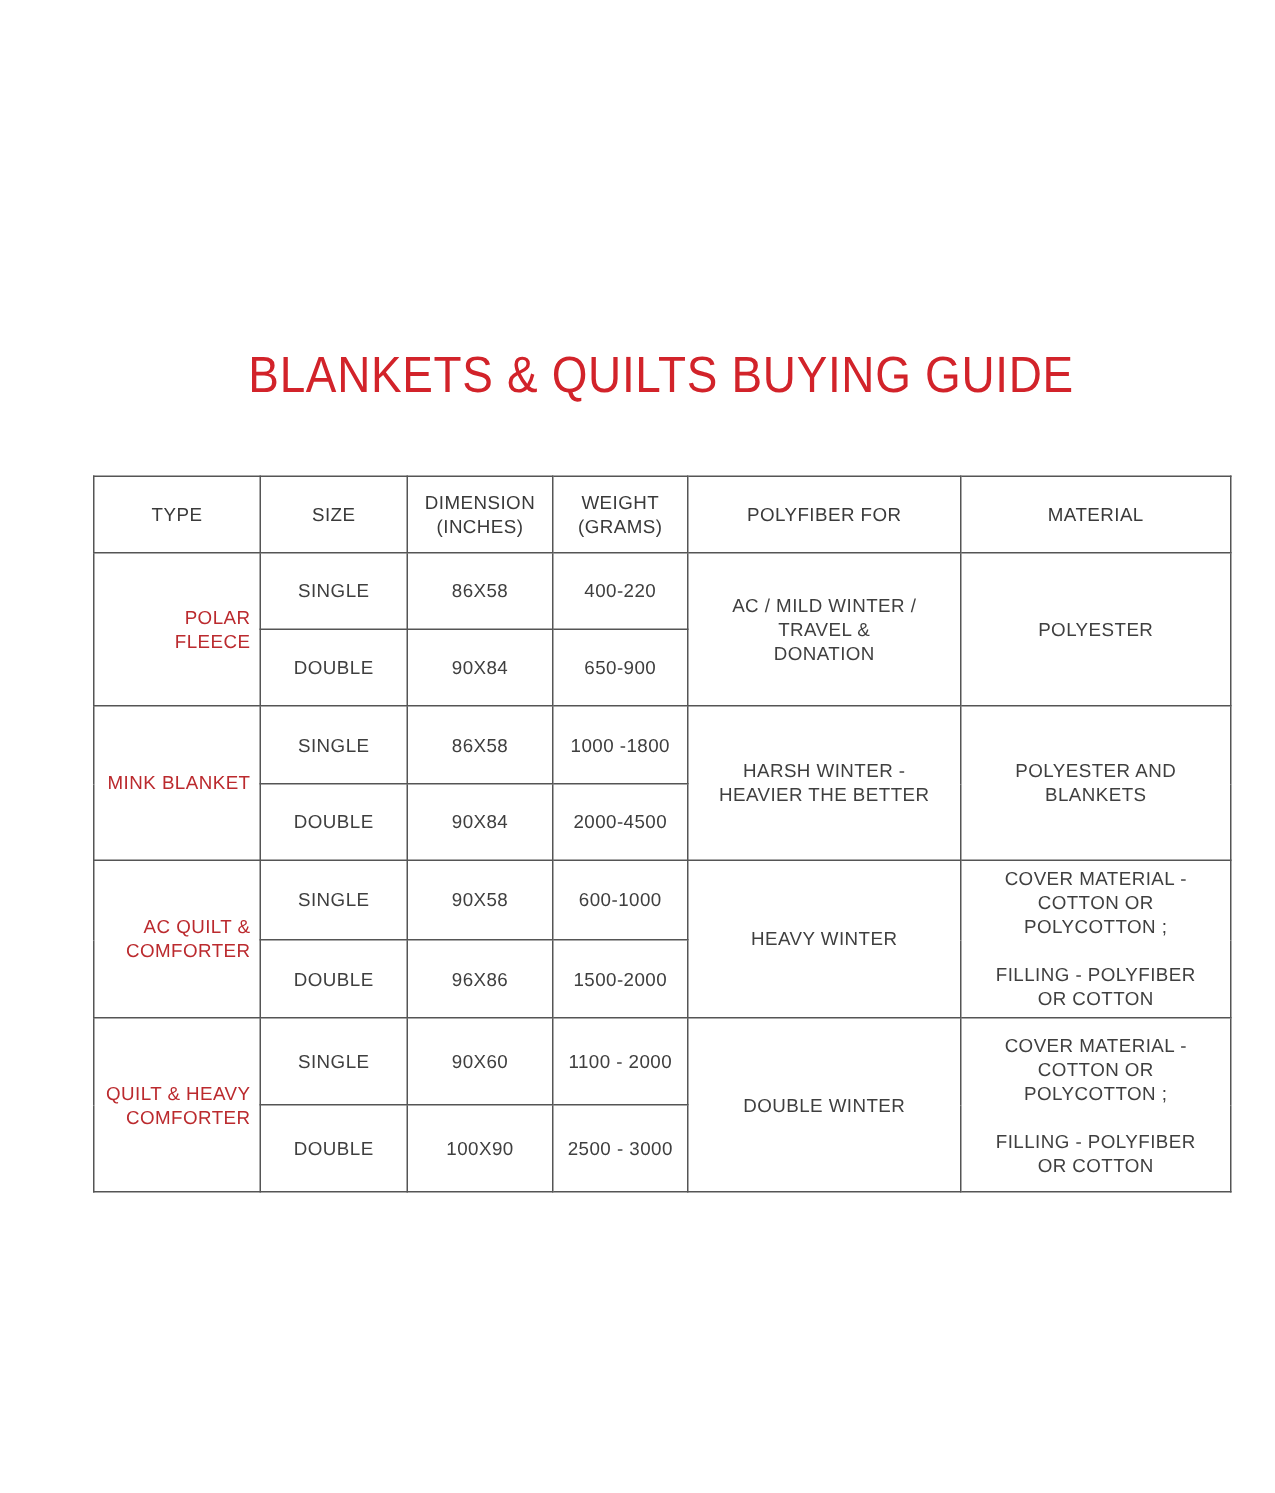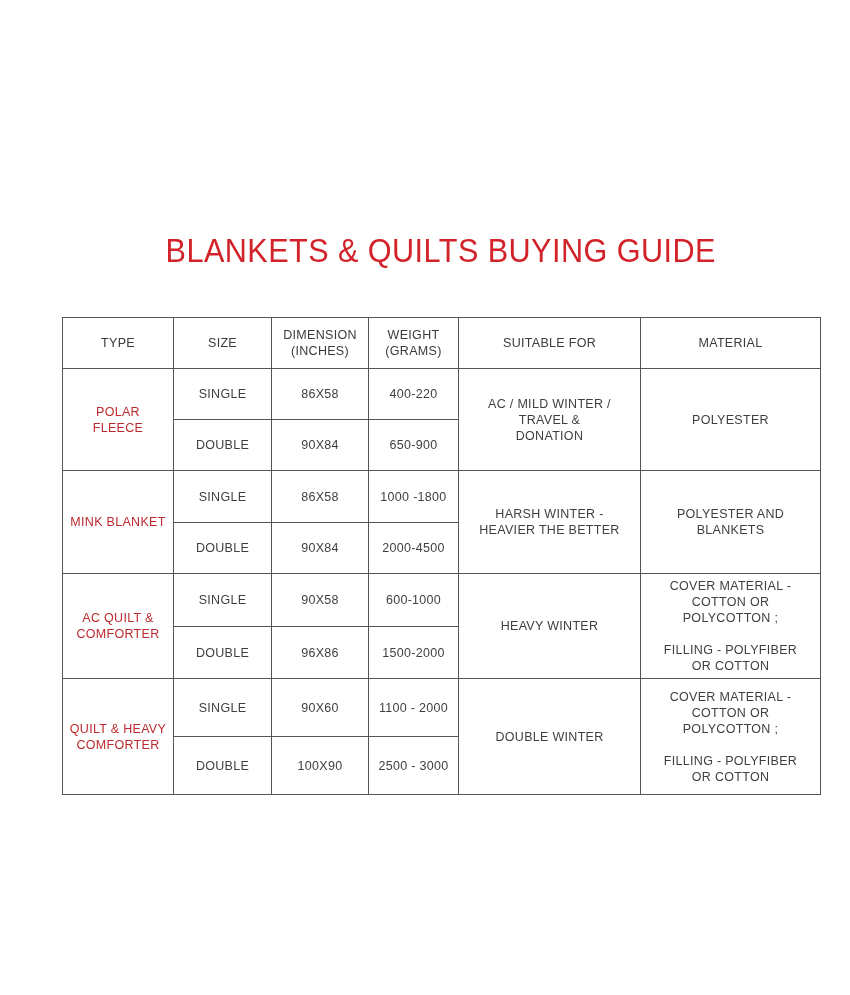--- a/index.html
+++ b/index.html
@@ -54,20 +54,21 @@
     padding: 2px 6px;
     white-space: pre-line;
     overflow: hidden;
   }
   #guide-table th {
     font-weight: 400;
     color: #3a3a3a;
   }
   #guide-table td.type-cell {
     color: #bb2a2e;
+    text-align: right;
   }
 </style>
 </head>
 <body>
 
 <div id="page">
 
   <div id="title-wrap">
     <h1 id="page-title">BLANKETS &amp; QUILTS BUYING GUIDE</h1>
   </div>
@@ -82,21 +83,21 @@
       <col style="width:180px">
     </colgroup>
     <tbody>
       <tr style="height:51px">
         <th>TYPE</th>
         <th>SIZE</th>
         <th>DIMENSION
 (INCHES)</th>
         <th>WEIGHT
 (GRAMS)</th>
-        <th>SUITABLE FOR</th>
+        <th>POLYFIBER FOR</th>
         <th>MATERIAL</th>
       </tr>
 
       <tr style="height:51px">
         <td class="type-cell" rowspan="2">POLAR FLEECE</td>
         <td>SINGLE</td>
         <td>86X58</td>
         <td>400-220</td>
         <td rowspan="2">AC / MILD WINTER / TRAVEL &amp;
 DONATION</td>

